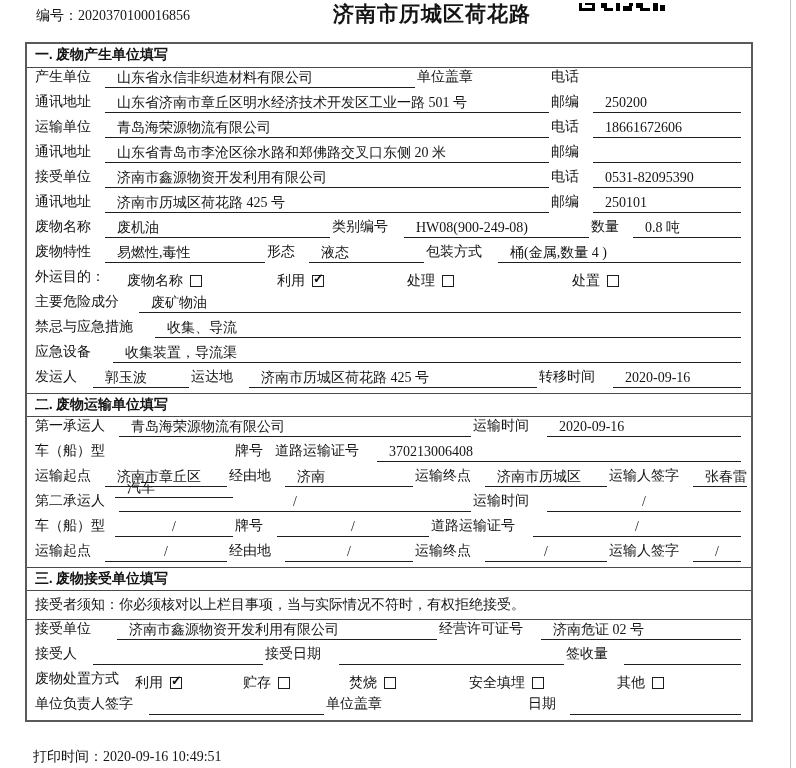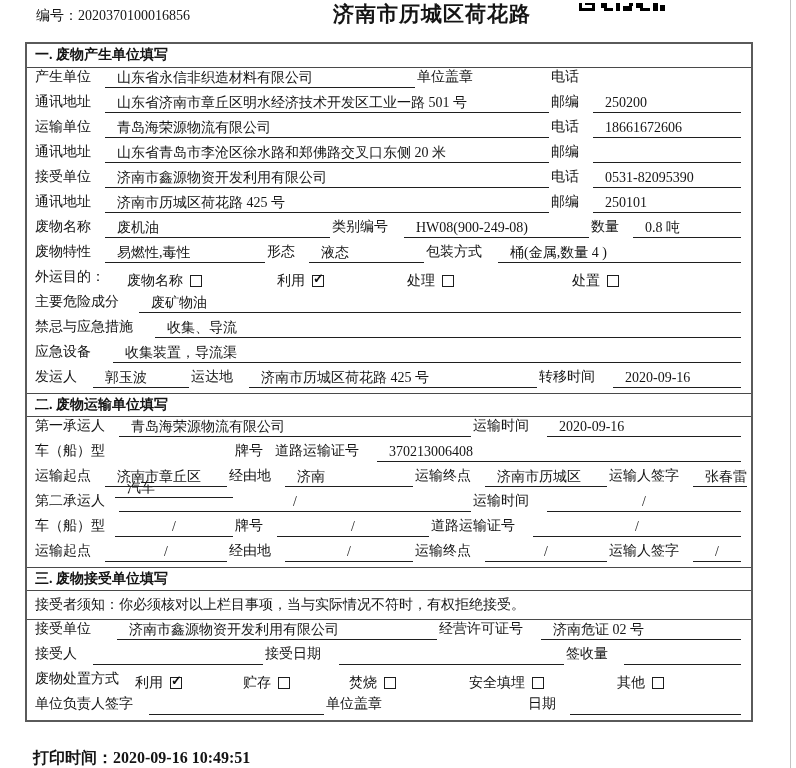--- a/index.html
+++ b/index.html
@@ -23,21 +23,21 @@
   .val { border-bottom:1px solid #1f1f1f; height:20px; line-height:19px; padding-left:12px;
          white-space:nowrap; flex-shrink:0; margin:0 2px; overflow:visible; }
   .val.grow { flex:1 1 auto; width:auto; }
   .val.center { text-align:center; padding-left:0; }
   .gap { flex-shrink:0; }
 
   .chk { display:flex; align-items:center; flex-shrink:0; white-space:nowrap; }
   .box { width:12px; height:12px; border:1.5px solid #1d1d1d; margin-left:7px; position:relative; flex-shrink:0; background:#fff; }
   .box .tick { position:absolute; left:0px; top:-4px; font-size:13px; font-weight:bold; color:#111; line-height:13px; }
 
-  .footer-print { position:absolute; top:748px; left:33px; font-size:16px; white-space:nowrap;font-weight:bold; }
+  .footer-print { position:absolute; top:748px; left:33px; font-size:14px; white-space:nowrap; }
 </style>
 </head>
 <body>
 
 <div class="header-serial">
   <span>编号：</span><span>2020370100016856</span>
 </div>
 
 <div class="form-title">济南市历城区荷花路</div>
 

